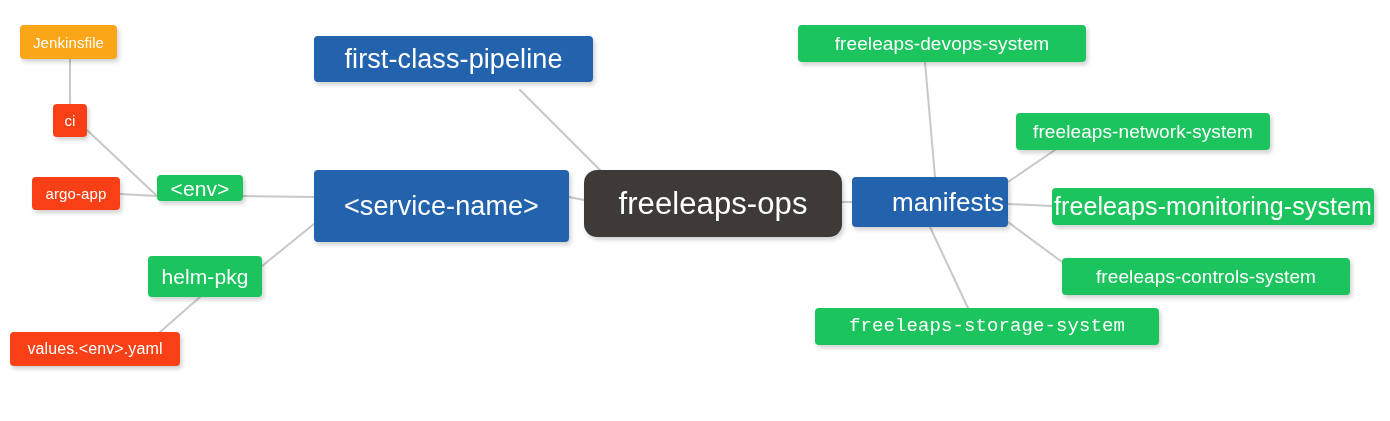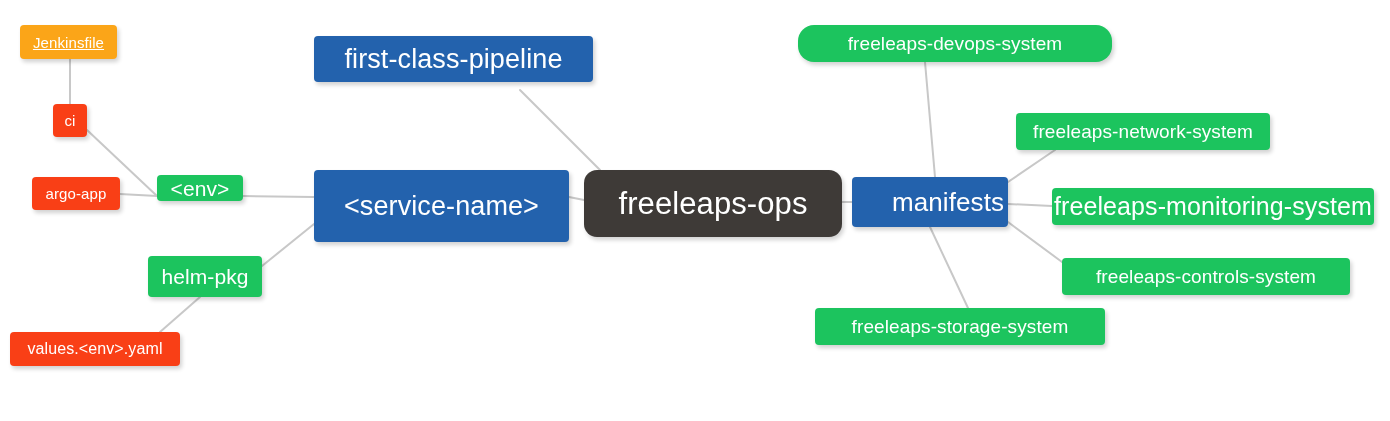--- a/index.html
+++ b/index.html
@@ -70,21 +70,21 @@
       <line x1="569" y1="197" x2="584" y2="200" stroke="#c8c8c8" stroke-width="2" stroke-linecap="round"></line>
       <line x1="520" y1="90" x2="600" y2="170" stroke="#c8c8c8" stroke-width="2" stroke-linecap="round"></line>
       <line x1="842" y1="202" x2="852" y2="202" stroke="#c8c8c8" stroke-width="2" stroke-linecap="round"></line>
       <line x1="935" y1="177" x2="925" y2="62" stroke="#c8c8c8" stroke-width="2" stroke-linecap="round"></line>
       <line x1="1008" y1="182" x2="1055" y2="150" stroke="#c8c8c8" stroke-width="2" stroke-linecap="round"></line>
       <line x1="1008" y1="204" x2="1052" y2="206" stroke="#c8c8c8" stroke-width="2" stroke-linecap="round"></line>
       <line x1="1008" y1="222" x2="1062" y2="262" stroke="#c8c8c8" stroke-width="2" stroke-linecap="round"></line>
       <line x1="930" y1="227" x2="968" y2="308" stroke="#c8c8c8" stroke-width="2" stroke-linecap="round"></line>
     </svg>
   <div id="node-layer">
-      <div class="mm-node mm-orange" style="left: 20px; top: 25px; width: 97px; height: 34px; font-size: 15px; text-decoration: underline;">
+      <div class="mm-node mm-orange" style="left: 20px; top: 25px; width: 97px; height: 34px; font-size: 15px;">
         <span>Jenkinsfile</span>
       </div>
       <div class="mm-node mm-red" style="left: 53px; top: 104px; width: 34px; height: 33px; font-size: 15px;">
         <span>ci</span>
       </div>
       <div class="mm-node mm-red" style="left: 32px; top: 177px; width: 88px; height: 33px; font-size: 15px;">
         <span>argo-app</span>
       </div>
       <div class="mm-node mm-green" style="left: 157px; top: 175px; width: 86px; height: 26px; font-size: 21px;">
         <span>&lt;env&gt;</span>
@@ -100,29 +100,29 @@
       </div>
       <div class="mm-node mm-blue" style="left: 314px; top: 36px; width: 279px; height: 46px; font-size: 27px;">
         <span>first-class-pipeline</span>
       </div>
       <div class="mm-node mm-root" style="left: 584px; top: 170px; width: 258px; height: 67px; font-size: 31px;">
         <span>freeleaps-ops</span>
       </div>
       <div class="mm-node mm-blue" style="left: 852px; top: 177px; width: 156px; height: 50px; font-size: 26px; padding-left: 36px;">
         <span>manifests</span>
       </div>
-      <div class="mm-node mm-green" style="left: 798px; top: 25px; width: 314px; height: 37px; font-size: 19px; border-radius: 16px;">
+      <div class="mm-node mm-green" style="left: 798px; top: 25px; width: 288px; height: 37px; font-size: 19px;">
         <span>freeleaps-devops-system</span>
       </div>
       <div class="mm-node mm-green" style="left: 1016px; top: 113px; width: 254px; height: 37px; font-size: 19px;">
         <span>freeleaps-network-system</span>
       </div>
       <div class="mm-node mm-green" style="left: 1052px; top: 188px; width: 322px; height: 37px; font-size: 25px;">
         <span>freeleaps-monitoring-system</span>
       </div>
       <div class="mm-node mm-green" style="left: 1062px; top: 258px; width: 288px; height: 37px; font-size: 19px;">
         <span>freeleaps-controls-system</span>
       </div>
-      <div class="mm-node mm-green" style="left: 815px; top: 308px; width: 290px; height: 37px; font-size: 19px;">
+      <div class="mm-node mm-green" style="left: 815px; top: 308px; width: 344px; height: 37px; font-size: 19px; font-family: Liberation Mono, monospace;">
         <span>freeleaps-storage-system</span>
       </div>
     </div>
 </div>
 
 </body></html>

